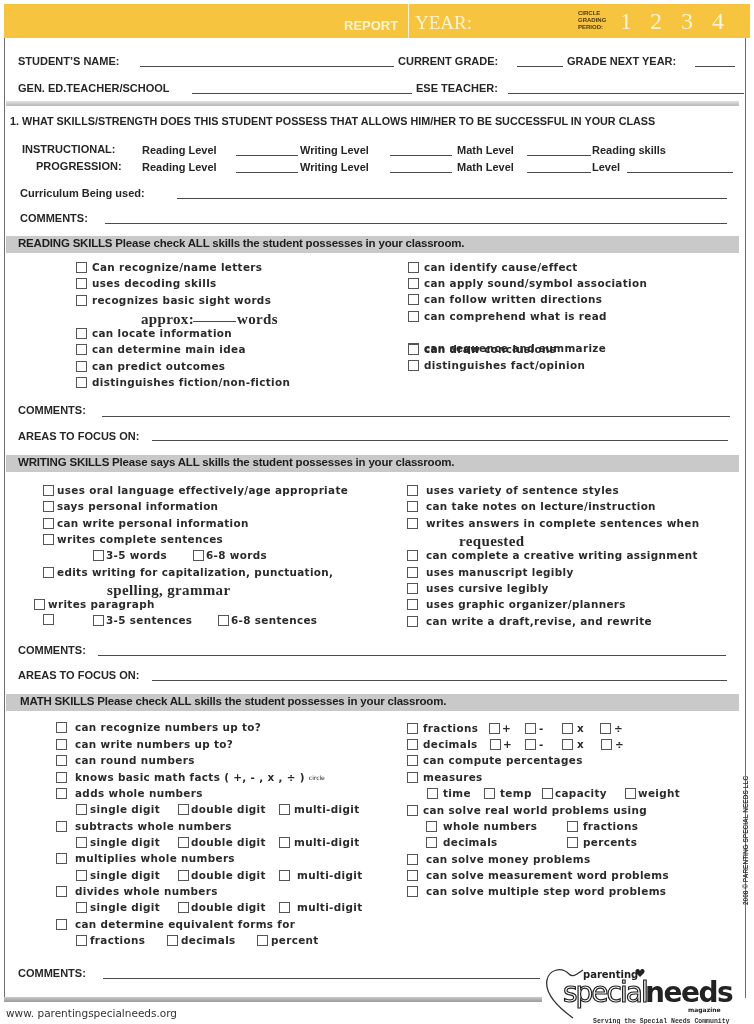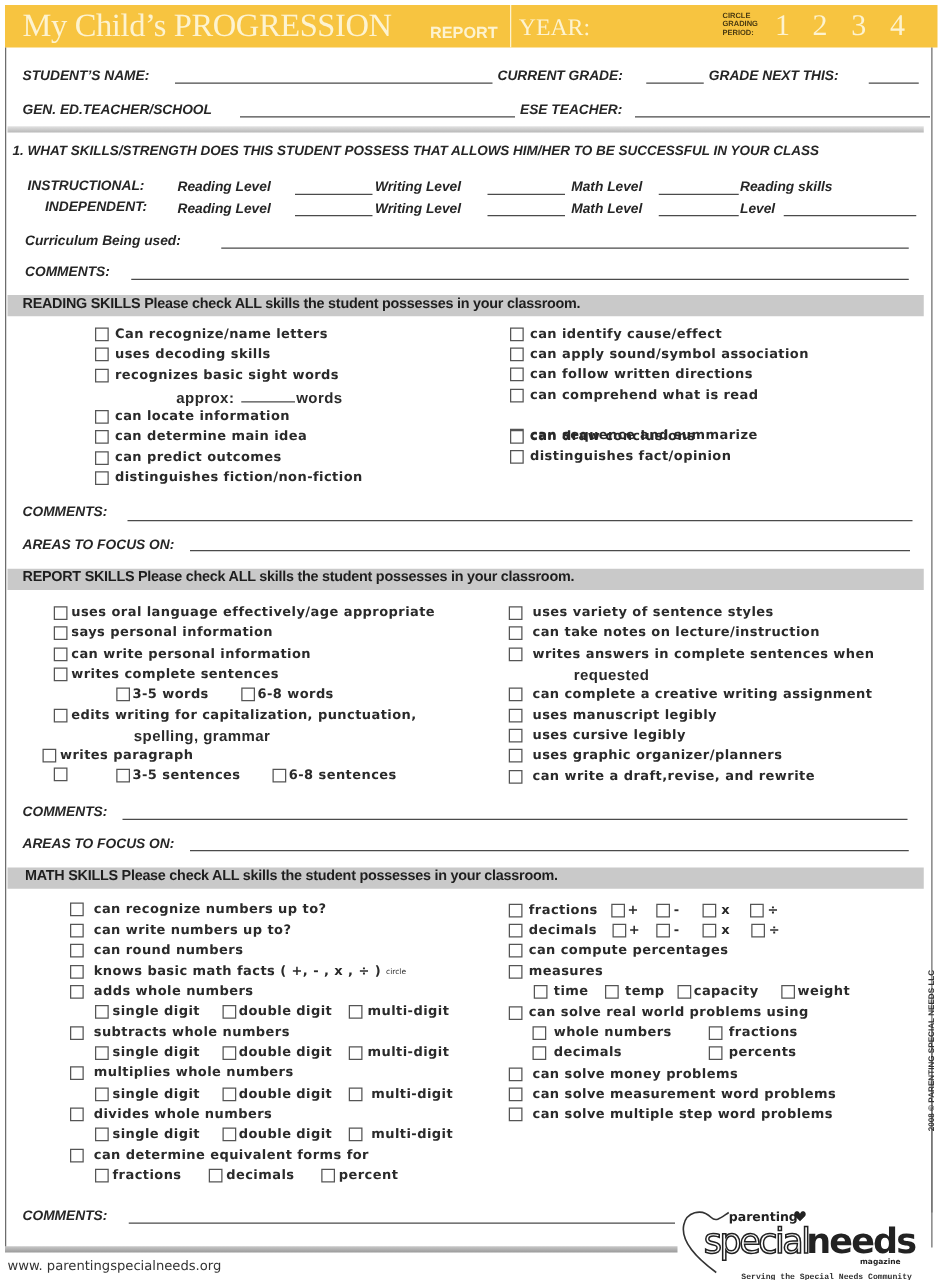--- a/index.html
+++ b/index.html
@@ -12,91 +12,90 @@
   #header .title-report { position: absolute; left: 340px; top: 14px; font-family: "Liberation Sans", sans-serif; font-weight: bold; font-size: 13px; color: #fdf3d0; }
   #header .divider { position: absolute; left: 404px; top: 0; width: 1px; height: 34px; background: #fdf3d0; }
   #header .year { position: absolute; left: 411px; top: 8px; font-family: "Liberation Serif", serif; font-size: 19px; color: #fdf3d0; }
   #header .circle-lbl { position: absolute; left: 574px; top: 6px; font-family: "Liberation Sans", sans-serif; font-weight: bold; font-size: 6px; line-height: 7px; color: #4a3a10; }
   #header .period { position: absolute; top: 4px; font-family: "Liberation Serif", serif; font-size: 24px; color: #fdf3d0; }
 
   
   #frame { position: absolute; left: 4px; top: 38px; width: 742px; height: 960px; border-left: 1.5px solid #6d6d6d; border-right: 1.5px solid #6d6d6d; }
   #bottom-rule { position: absolute; left: 4px; top: 997px; width: 742px; height: 5px; background: linear-gradient(#c8c8c8, #9a9a9a); }
 
-  .lbl { position: absolute; font-family: "Liberation Sans", sans-serif; font-weight: bold; font-size: 11px; color: #262626; white-space: nowrap; font-style: italic; }
+  .lbl { position: absolute; font-family: "Liberation Sans", sans-serif; font-weight: bold; font-size: 11px; color: #262626; white-space: nowrap; }
   .field { position: absolute; height: 13px; border: none; border-bottom: 1px solid #4a4a4a; background: transparent; }
 
   .band { position: absolute; left: 6px; width: 733px; height: 17px; background: #c9c9c9; }
   .band-top { position: absolute; left: 6px; width: 733px; height: 5px; background: linear-gradient(#e2e2e2,#b8b8b8); }
   .band span { position: absolute; left: 12px; top: 1px; font-family: "Liberation Sans", sans-serif; font-weight: bold; font-size: 11.5px; color: #1e1e1e; white-space: nowrap; letter-spacing: -0.2px; }
 
   .item { position: absolute; display: flex; align-items: center; white-space: nowrap; }
   .cb { display: inline-block; width: 11px; height: 11px; border: 1px solid #555; background: #fff; margin-right: 5px; flex: none; }
   .txt { font-family: "DejaVu Sans", sans-serif; font-weight: bold; font-size: 10.4px; letter-spacing: 0.35px; color: #2a2a2a; }
-  .plain { position: absolute; font-family: Liberation Sans, sans-serif; font-weight: bold; font-size: 12px; letter-spacing: 0.35px; color: #2a2a2a; white-space: nowrap; }
+  .plain { position: absolute; font-family: Liberation Serif, serif; font-weight: bold; font-size: 15px; letter-spacing: 0.35px; color: #2a2a2a; white-space: nowrap; }
   .small { font-size: 6px; font-weight: normal; letter-spacing: 0; }
 
   #footer-url { position: absolute; left: 6px; top: 1007px; font-family: "DejaVu Sans", sans-serif; font-size: 10.5px; color: #333; }
   #copyright { position: absolute; left: 742px; top: 905px; transform: rotate(-90deg); transform-origin: left top; font-family: "Liberation Sans", sans-serif; font-weight: bold; font-size: 6.5px; color: #333; white-space: nowrap; }
   #copyright-rule { position: absolute; left: 745px; top: 820px; width: 1px; height: 150px; background: #6d6d6d; }
 
   #logo { position: absolute; left: 543px; top: 960px; width: 190px; height: 64px; }
   #logo .parenting { position: absolute; left: 40px; top: 9px; font-family: "DejaVu Sans", sans-serif; font-weight: bold; font-size: 10px; color: #222; }
   #logo .special { position: absolute; left: 20px; top: 16px; font-family: "DejaVu Sans", sans-serif; font-size: 28px; color: #fff; -webkit-text-stroke: 1.2px #222; letter-spacing: -2px; }
   #logo .needs { position: absolute; left: 102px; top: 16px; font-family: "DejaVu Sans", sans-serif; font-weight: bold; font-size: 28px; color: #222; letter-spacing: -1.5px; }
   #logo .magazine { position: absolute; left: 145px; top: 46px; font-family: "DejaVu Sans", sans-serif; font-weight: bold; font-size: 6px; color: #222; }
   #logo .tag { position: absolute; left: 50px; top: 58px; font-family: Liberation Mono, monospace; font-weight: bold; font-size: 6.5px; color: #333; white-space: nowrap; }
 </style>
 </head>
 <body>
 
 <div id="header">
-  <span class="title-main">My Child’s  PROGRESSION</span>
   <span class="title-report">REPORT</span>
   <span class="divider"></span>
   <span class="year">YEAR:</span>
   <div class="circle-lbl">
     <div>CIRCLE</div>
     <div>GRADING</div>
     <div>PERIOD:</div>
   </div>
   <span class="period" style="left:616px">1</span>
   <span class="period" style="left:646px">2</span>
   <span class="period" style="left:677px">3</span>
   <span class="period" style="left:708px">4</span>
 </div>
 
 <div id="frame"></div>
 
 <span class="lbl" style="left:18px;top:55px">STUDENT’S NAME:</span>
 <input class="field" style="left: 140px; top: 54px; width: 254px;" value="">
 <span class="lbl" style="left:398px;top:55px">CURRENT GRADE:</span>
 <input class="field" style="left: 517px; top: 54px; width: 46px;" value="">
-<span class="lbl" style="left:567px;top:55px">GRADE NEXT THIS:</span>
+<span class="lbl" style="left:567px;top:55px">GRADE NEXT YEAR:</span>
 <input class="field" style="left: 695px; top: 54px; width: 40px;" value="">
 
 <span class="lbl" style="left:18px;top:82px">GEN. ED.TEACHER/SCHOOL</span>
 <input class="field" style="left: 192px; top: 81px; width: 220px;" value="">
 <span class="lbl" style="left:416px;top:82px">ESE TEACHER:</span>
 <input class="field" style="left: 508px; top: 81px; width: 236px;" value="">
 
 <div class="band-top" style="top:101px"></div>
 
 <span class="lbl" style="left:10px;top:115px;font-size:10.8px">1. WHAT SKILLS/STRENGTH DOES THIS STUDENT POSSESS THAT ALLOWS HIM/HER TO BE SUCCESSFUL IN YOUR CLASS</span>
 
 <span class="lbl" style="left:22px;top:143px">INSTRUCTIONAL:</span>
 <span class="lbl" style="left:142px;top:144px">Reading Level</span>
 <input class="field" style="left: 236px; top: 143px; width: 62px;">
 <span class="lbl" style="left:300px;top:144px">Writing Level</span>
 <input class="field" style="left: 390px; top: 143px; width: 62px;">
 <span class="lbl" style="left:457px;top:144px">Math Level</span>
 <input class="field" style="left: 527px; top: 143px; width: 64px;">
 <span class="lbl" style="left:592px;top:144px">Reading skills</span>
 
-<span class="lbl" style="left:36px;top:160px">INDEPENDENT:</span>
+<span class="lbl" style="left:36px;top:160px">PROGRESSION:</span>
 <span class="lbl" style="left:142px;top:161px">Reading Level</span>
 <input class="field" style="left: 236px; top: 160px; width: 62px;">
 <span class="lbl" style="left:300px;top:161px">Writing Level</span>
 <input class="field" style="left: 390px; top: 160px; width: 62px;">
 <span class="lbl" style="left:457px;top:161px">Math Level</span>
 <input class="field" style="left: 527px; top: 160px; width: 64px;">
 <span class="lbl" style="left:592px;top:161px">Level</span>
 <input class="field" style="left: 627px; top: 160px; width: 106px;">
 
 <span class="lbl" style="left:20px;top:187px">Curriculum Being used:</span>
@@ -169,21 +168,21 @@
     <span class="cb"></span>
     <span class="txt">distinguishes fact/opinion</span>
   </div>
 
 <span class="lbl" style="left:18px;top:404px">COMMENTS:</span>
 <input class="field" style="left: 102px; top: 404px; width: 628px;">
 <span class="lbl" style="left:18px;top:430px">AREAS TO FOCUS ON:</span>
 <input class="field" style="left: 152px; top: 428px; width: 576px;">
 
 <div class="band" style="top:455px">
-    <span>REPORT SKILLS   Please check ALL skills the student possesses in your classroom.</span>
+    <span>WRITING SKILLS   Please says ALL skills the student possesses in your classroom.</span>
   </div>
 
 <div class="item" style="left:43px;top:484px">
     <span class="cb" style="margin-right:3px"></span>
     <span class="txt">uses oral language effectively/age appropriate</span>
   </div>
 <div class="item" style="left:43px;top:500px">
     <span class="cb" style="margin-right:3px"></span>
     <span class="txt">says personal information</span>
   </div>

